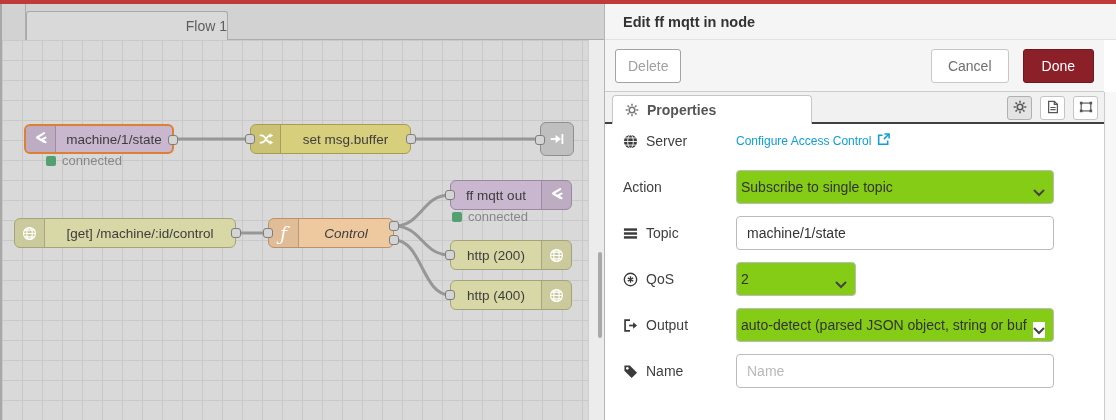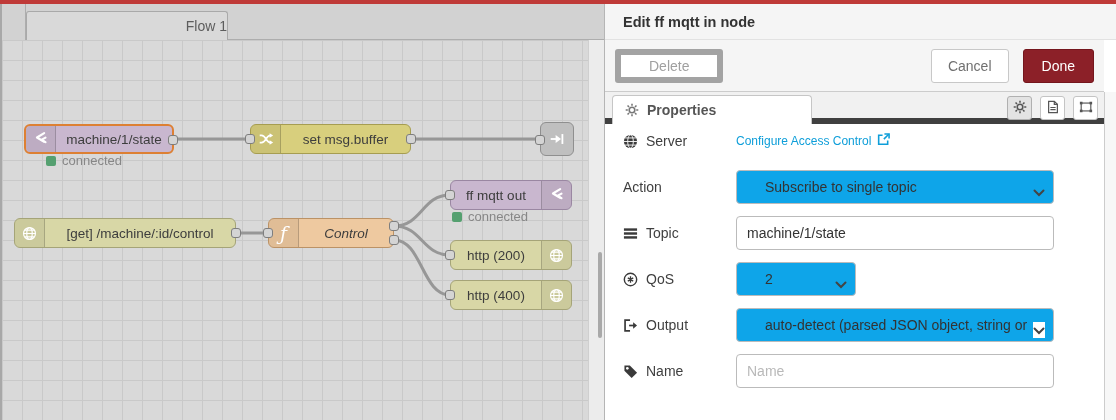--- a/index.html
+++ b/index.html
@@ -44,40 +44,40 @@
   .status .dot { width:10px; height:10px; border-radius:2px; background:var(--status-green,#55a070); }
 
   .vscroll { position:absolute; right:0; top:0; bottom:0; width:16px; background:#ececec; border-left:1px solid #cfcfcf; z-index:4; }
   .vscroll .thumb { position:absolute; left:9px; top:212px; width:4px; height:86px; background:#a9a9a9; border-radius:2px; }
 
   
   .panel { position:absolute; left:604px; top:4px; width:512px; height:416px; background:#fff; border-left:1px solid #b5b5b5; }
   .panel-header { position:absolute; left:0; top:0; right:0; height:36px; background:#f5f5f5; border-bottom:1px solid #e2e2e2; display:flex; align-items:center; padding-left:18px; font-size:14.5px; font-weight:bold; color:#333; }
   .btn-row { position:absolute; left:0; top:36px; right:12px; height:52px; background:#f5f5f5; border-bottom:1px solid #cccccc; display:flex; align-items:center; padding:0 10px; }
   button { font-family:"Liberation Sans", sans-serif; font-size:14px; height:34px; border-radius:3px; cursor:pointer; }
-  .btn-delete { padding:0 28px; background:#fff; border:6px solid #a3a3a3; color:#a0a0a0; margin-right:auto; }
+  .btn-delete { padding:0 12px; background:#fff; border:1px solid #a3a3a3; color:#a0a0a0; margin-right:auto; }
   .btn-cancel { padding:0 16px; background:#fff; border:1px solid #c8c8c8; color:#707070; margin-right:14px; }
   .btn-done { padding:0 18px; background:var(--done-red,#8c2028); border:1px solid #74161d; color:#fff; }
 
-  .tab-row { position:absolute; left:0; top:88px; right:12px; height:32px; background:#f1f1f1; border-bottom:6px solid #404040; }
+  .tab-row { position:absolute; left:0; top:88px; right:12px; height:32px; background:#f1f1f1; border-bottom:2px solid #404040; }
   .prop-tab { position:absolute; left:7px; top:3px; width:200px; height:29px; background:#fff; border:1px solid #c6c6c6; border-bottom:none; border-radius:4px 4px 0 0; display:flex; align-items:center; gap:8px; padding-left:12px; font-size:14px; font-weight:bold; color:#555; }
   .mini-btns { position:absolute; right:6px; top:4px; display:flex; gap:8px; }
   .mini-btn { width:25px; height:24px; border:1px solid #c4c4c4; border-radius:3px; background:#fff; display:flex; align-items:center; justify-content:center; padding:0; }
   .mini-btn.active { background:#e3e3e3; border-color:#b0b0b0; }
 
   .panel-content { position:absolute; left:0; top:120px; right:12px; bottom:0; background:#fff; }
   .panel-edge { position:absolute; right:0; top:88px; bottom:0; width:12px; background:#f7f7f7; border-left:1px solid #cccccc; }
 
   .form-row { position:absolute; left:18px; right:14px; height:34px; display:flex; align-items:center; }
   .row-label { width:113px; display:flex; align-items:center; gap:8px; font-size:14px; color:#3f3f3f; flex-shrink:0; }
   .row-icon { display:flex; align-items:center; }
 
   .link { display:flex; align-items:center; gap:6px; font-size:12px; color:var(--link-blue,#0e9ed9); text-decoration:none; cursor:pointer; }
 
-  .ctl-select { position:relative; height:34px; border:1px solid #bbb; border-radius:4px; background:#0ea5e9; display:flex; align-items:center; padding:0 26px 0 28px; font-size:14px; color:#333; cursor:pointer; }
+  .ctl-select { position:relative; height:34px; border:1px solid #bbb; border-radius:4px; background:#84cc16; display:flex; align-items:center; padding:0 26px 0 4px; font-size:14px; color:#333; cursor:pointer; }
   .ctl-select .sel-text { white-space:nowrap; overflow:hidden; }
   .ctl-select .chev { position:absolute; right:8px; top:13px; }
   .w-full { width:318px; }
   .w-qos { width:120px; }
 
   .ctl-input { width:318px; height:34px; border:1px solid #bbb; border-radius:4px; padding:0 10px; font-size:14px; color:#333; font-family:"Liberation Sans", sans-serif; }
   .ctl-input::placeholder { color:#b9b9b9; }
 
   .func-glyph { font-family:"DejaVu Serif", serif; font-style:italic; font-size:19px; color:#fff; line-height:1; }
 </style>

